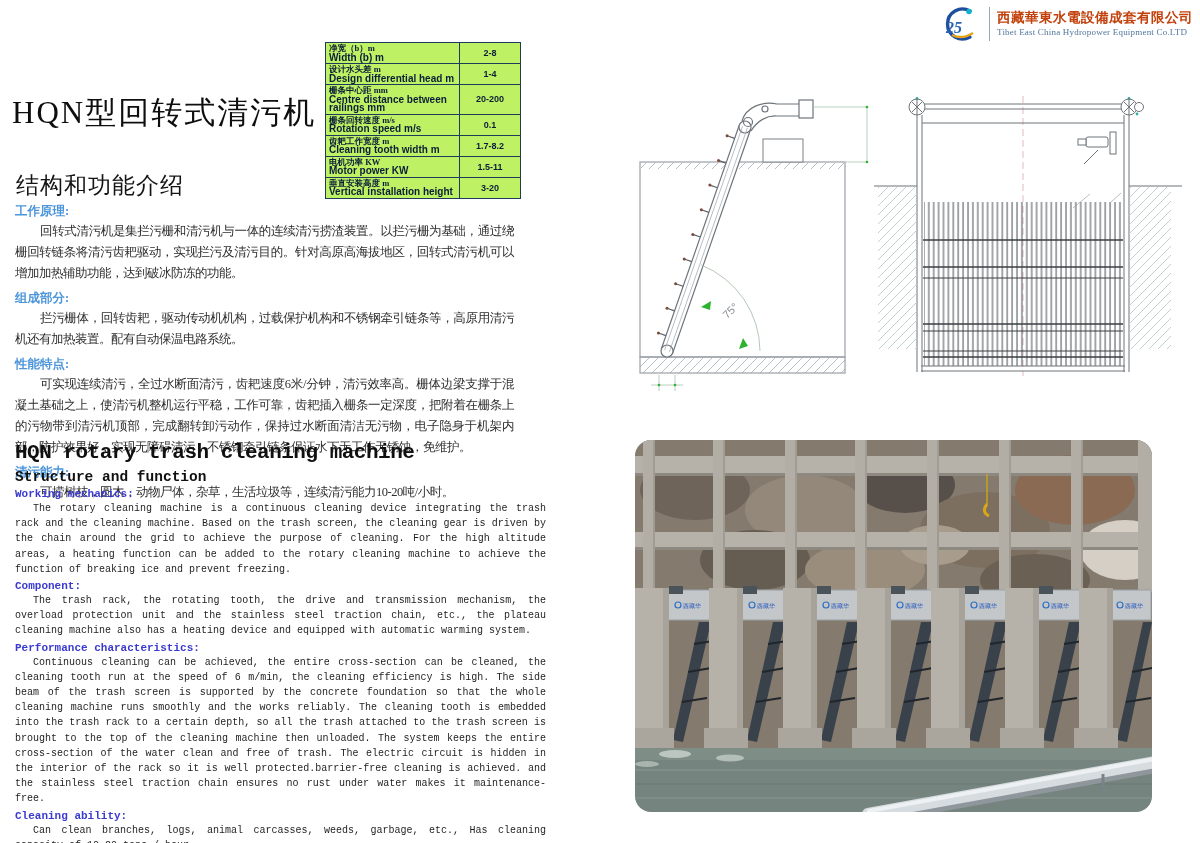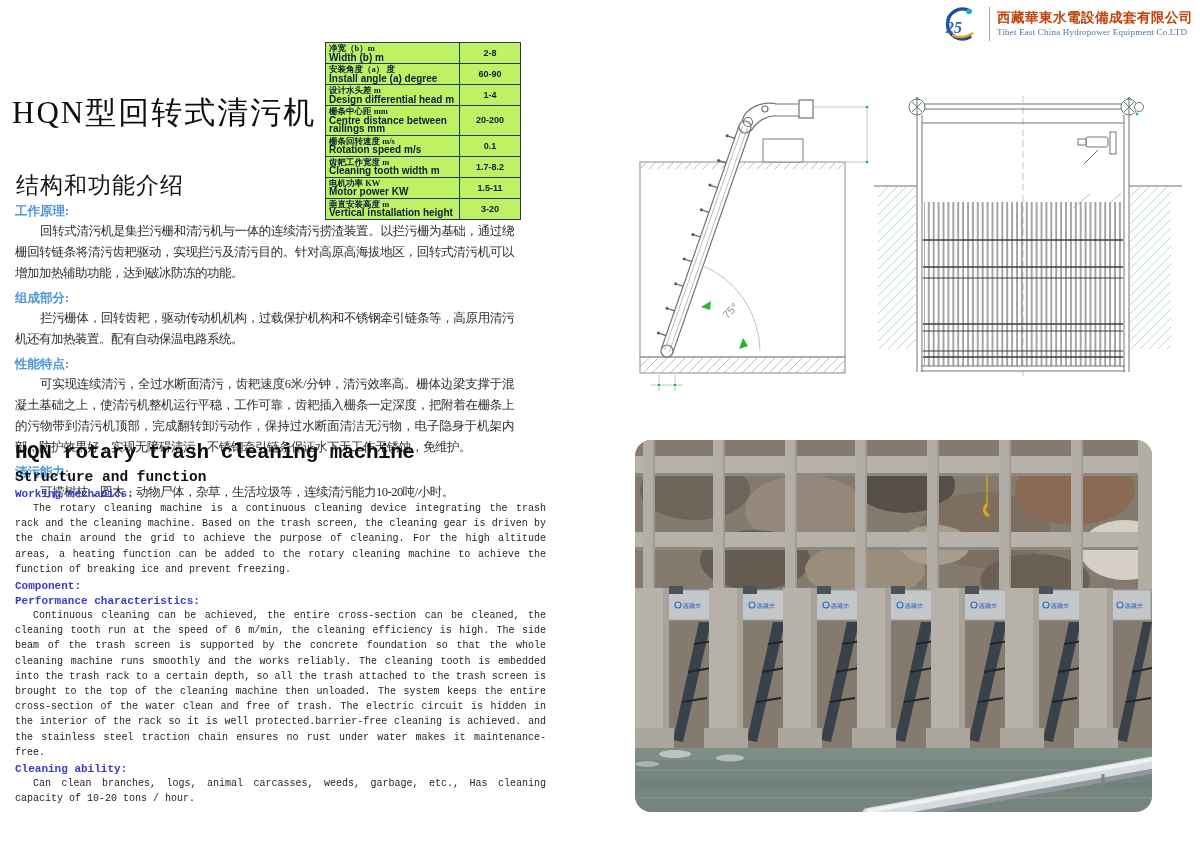--- a/index.html
+++ b/index.html
@@ -79,41 +79,35 @@
     <div class="zh-sec-h">清污能力:</div>
     <p class="zh-sec-p">可捞树枝，圆木，动物尸体，杂草，生活垃圾等，连续清污能力10-20吨/小时。</p>
   </div>
 
   <div id="en-col" class="abs">
     <div id="en-title">HQN rotary trash cleaning machine</div>
     <div id="en-subtitle">Structure and function</div>
     <div class="en-sec-h">Working mechanics:</div>
     <p class="en-sec-p">The rotary cleaning machine is a continuous cleaning device integrating the trash rack and the cleaning machine. Based on the trash screen, the cleaning gear is driven by the chain around the grid to achieve the purpose of cleaning. For the high altitude areas, a heating function can be added to the rotary cleaning machine to achieve the function of breaking ice and prevent freezing.</p>
     <div class="en-sec-h">Component:</div>
+    <p class="en-sec-p">The trash rack, the rotating tooth, the drive and transmission mechanism, the overload protection unit and the stainless steel traction chain, etc., the plateau cleaning machine also has a heating device and equipped with automatic warming system.</p>
     <div class="en-sec-h">Performance characteristics:</div>
     <p class="en-sec-p">Continuous cleaning can be achieved, the entire cross-section can be cleaned, the cleaning tooth run at the speed of 6 m/min, the cleaning efficiency is high. The side beam of the trash screen is supported by the concrete foundation so that the whole cleaning machine runs smoothly and the works reliably. The cleaning tooth is embedded into the trash rack to a certain depth, so all the trash attached to the trash screen is brought to the top of the cleaning machine then unloaded. The system keeps the entire cross-section of the water clean and free of trash. The electric circuit is hidden in the interior of the rack so it is well protected.barrier-free cleaning is achieved. and the stainless steel traction chain ensures no rust under water makes it maintenance-free.</p>
     <div class="en-sec-h">Cleaning ability:</div>
     <p class="en-sec-p">Can clean branches, logs, animal carcasses, weeds, garbage, etc., Has cleaning capacity of 10-20 tons / hour.</p>
   </div>
 
   <table id="spec-table" class="abs">
     <tbody>
       <tr>
         <td>
             <span class="spec-zh">净宽（b）m</span>
             <span class="spec-en">Width (b) m</span>
           </td>
         <td class="val">2-8</td>
-      </tr>
-      <tr>
-        <td>
-            <span class="spec-zh">安装角度（a） 度</span>
-            <span class="spec-en">Install angle (a) degree</span>
-          </td>
-        <td class="val">60-90</td>
       </tr>
       <tr>
         <td>
             <span class="spec-zh">设计水头差 m</span>
             <span class="spec-en">Design differential head m</span>
           </td>
         <td class="val">1-4</td>
       </tr>
       <tr>
         <td>

